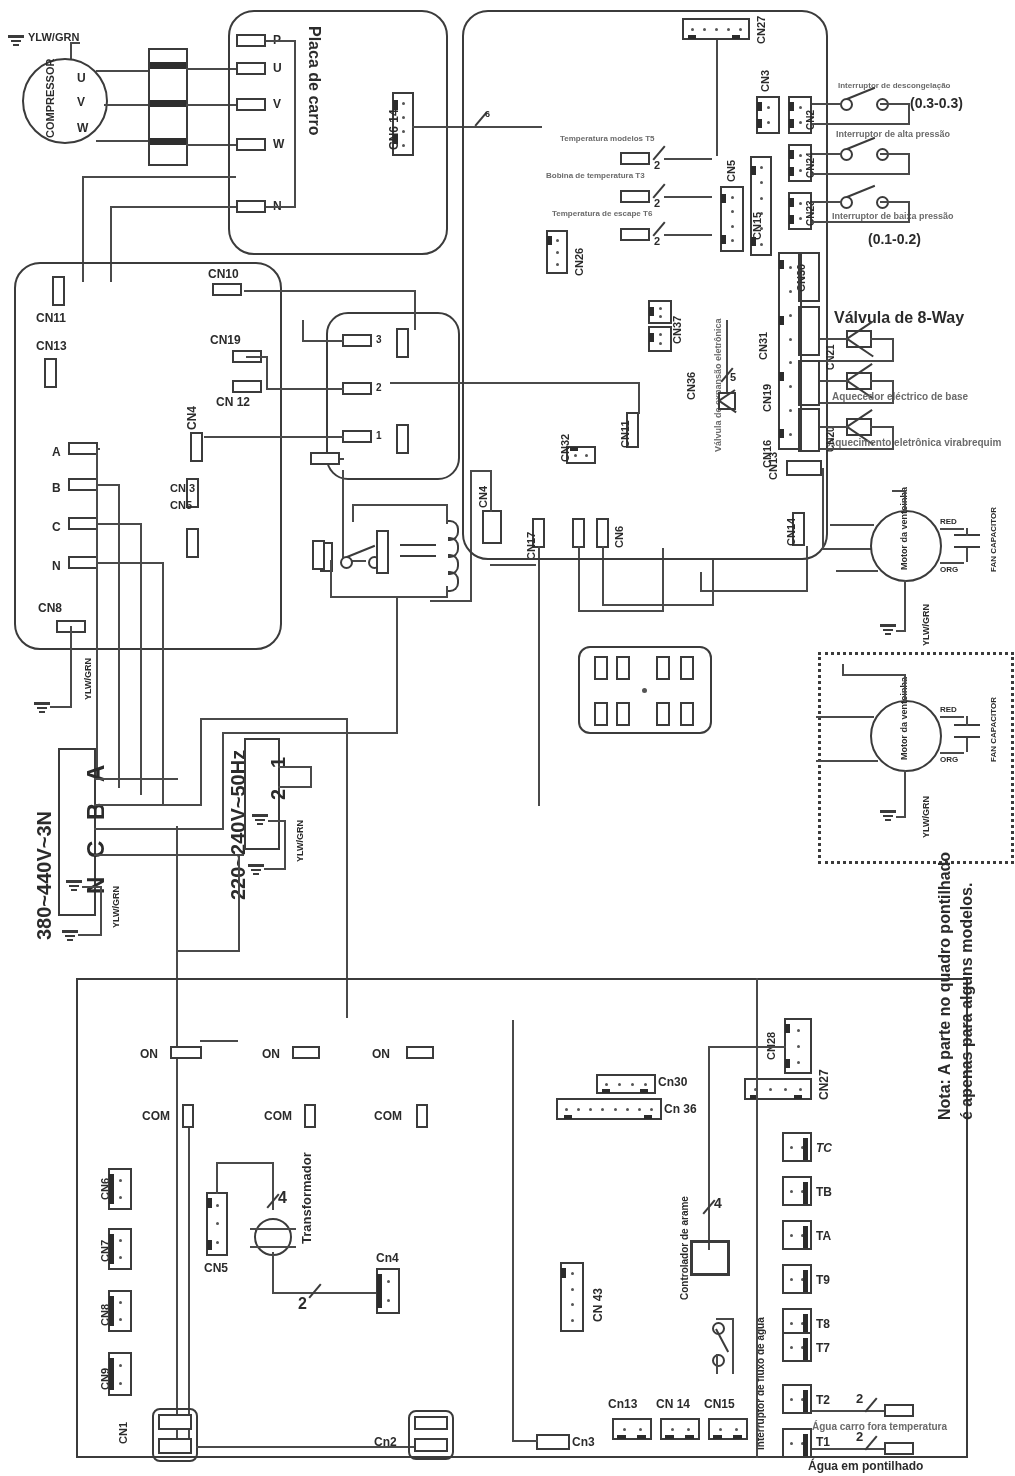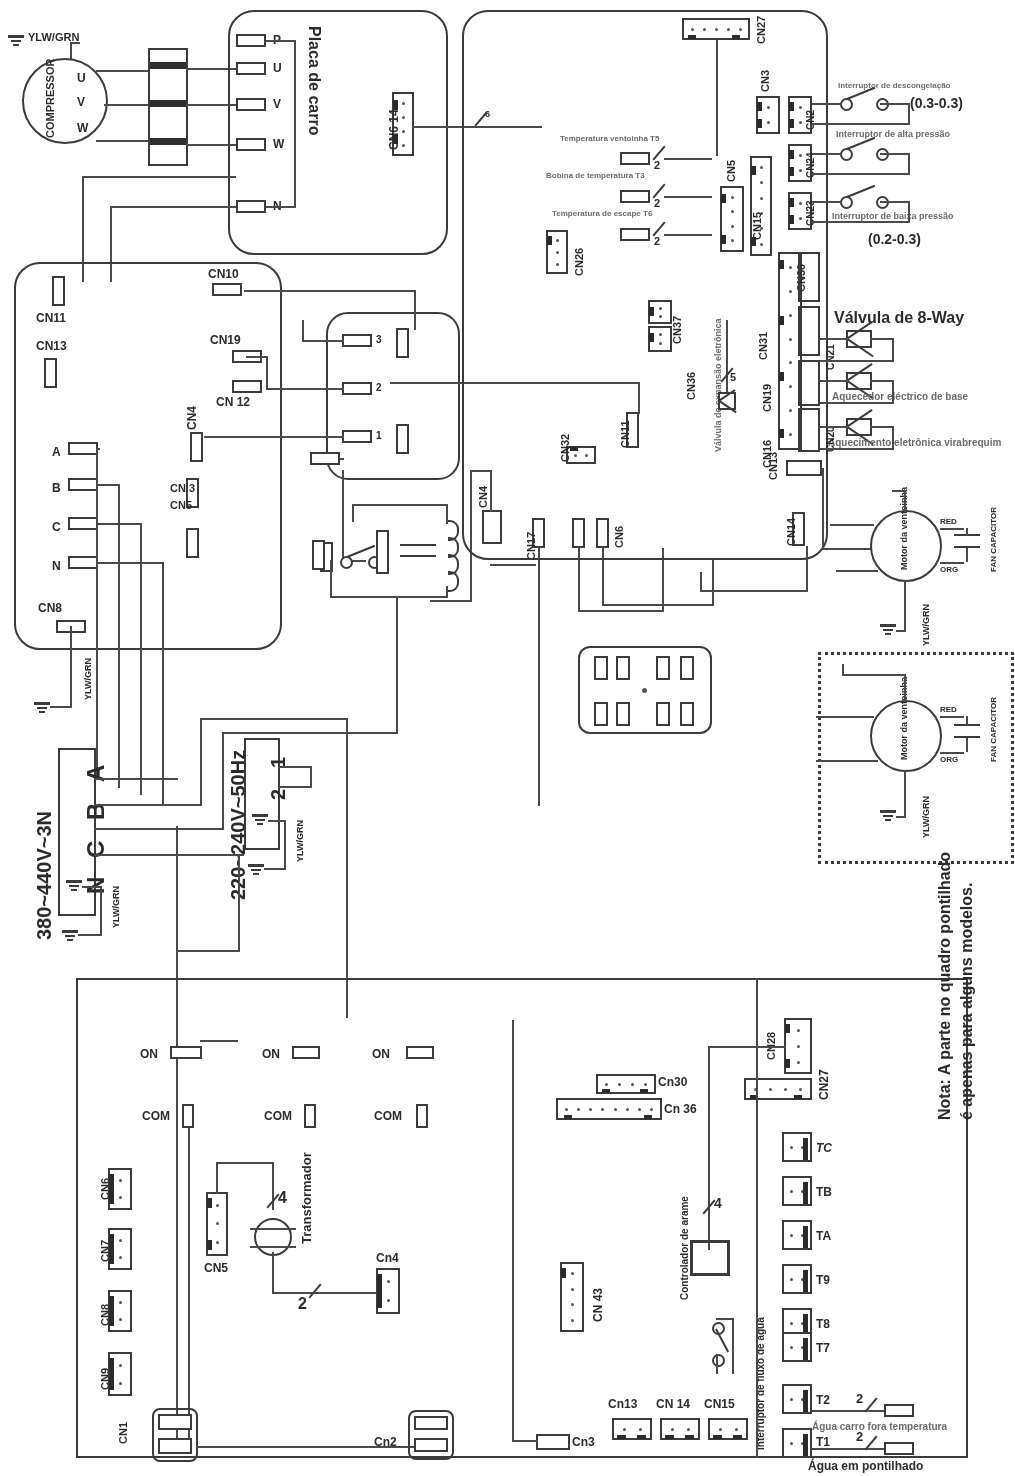--- a/index.html
+++ b/index.html
@@ -348,27 +348,27 @@
   <div class="wire wh" style="left:880px;top:153px;width:30px;"></div>
   <div class="wire wv" style="left:908px;top:153px;height:20px;"></div>
   <div class="wire wh" style="left:812px;top:173px;width:98px;"></div>
 
   <div class="sw" style="left:840px;top:196px;">
     <span class="node" style="left:0;"></span>
       <span class="arm"></span>
       <span class="node" style="left:36px;"></span>
   </div>
   <div class="lbl f9 g" style="left:832px;top:212px;">Interruptor de baixa pressão</div>
-  <div class="lbl f14" style="left:868px;top:232px;">(0.2-0.3)</div>
+  <div class="lbl f14" style="left:868px;top:232px;">(0.1-0.2)</div>
   <div class="wire wh" style="left:812px;top:201px;width:30px;"></div>
   <div class="wire wh" style="left:880px;top:201px;width:30px;"></div>
   <div class="wire wv" style="left:908px;top:201px;height:20px;"></div>
   <div class="wire wh" style="left:812px;top:221px;width:98px;"></div>
 
-  <div class="lbl f8 g" style="left:560px;top:135px;">Temperatura ventoinha T5</div>
+  <div class="lbl f8 g" style="left:560px;top:135px;">Temperatura modelos T5</div>
   <div class="term termh" style="left:620px;top:152px;"></div>
   <div class="slash" style="left:650px;top:152px;"></div>
   <div class="lbl f11" style="left:654px;top:160px;">2</div>
   <div class="wire wh" style="left:664px;top:158px;width:48px;"></div>
 
   <div class="lbl f8 g" style="left:546px;top:172px;">Bobina de temperatura T3</div>
   <div class="term termh" style="left:620px;top:190px;"></div>
   <div class="slash" style="left:650px;top:190px;"></div>
   <div class="lbl f11" style="left:654px;top:198px;">2</div>
   <div class="wire wh" style="left:664px;top:196px;width:48px;"></div>

